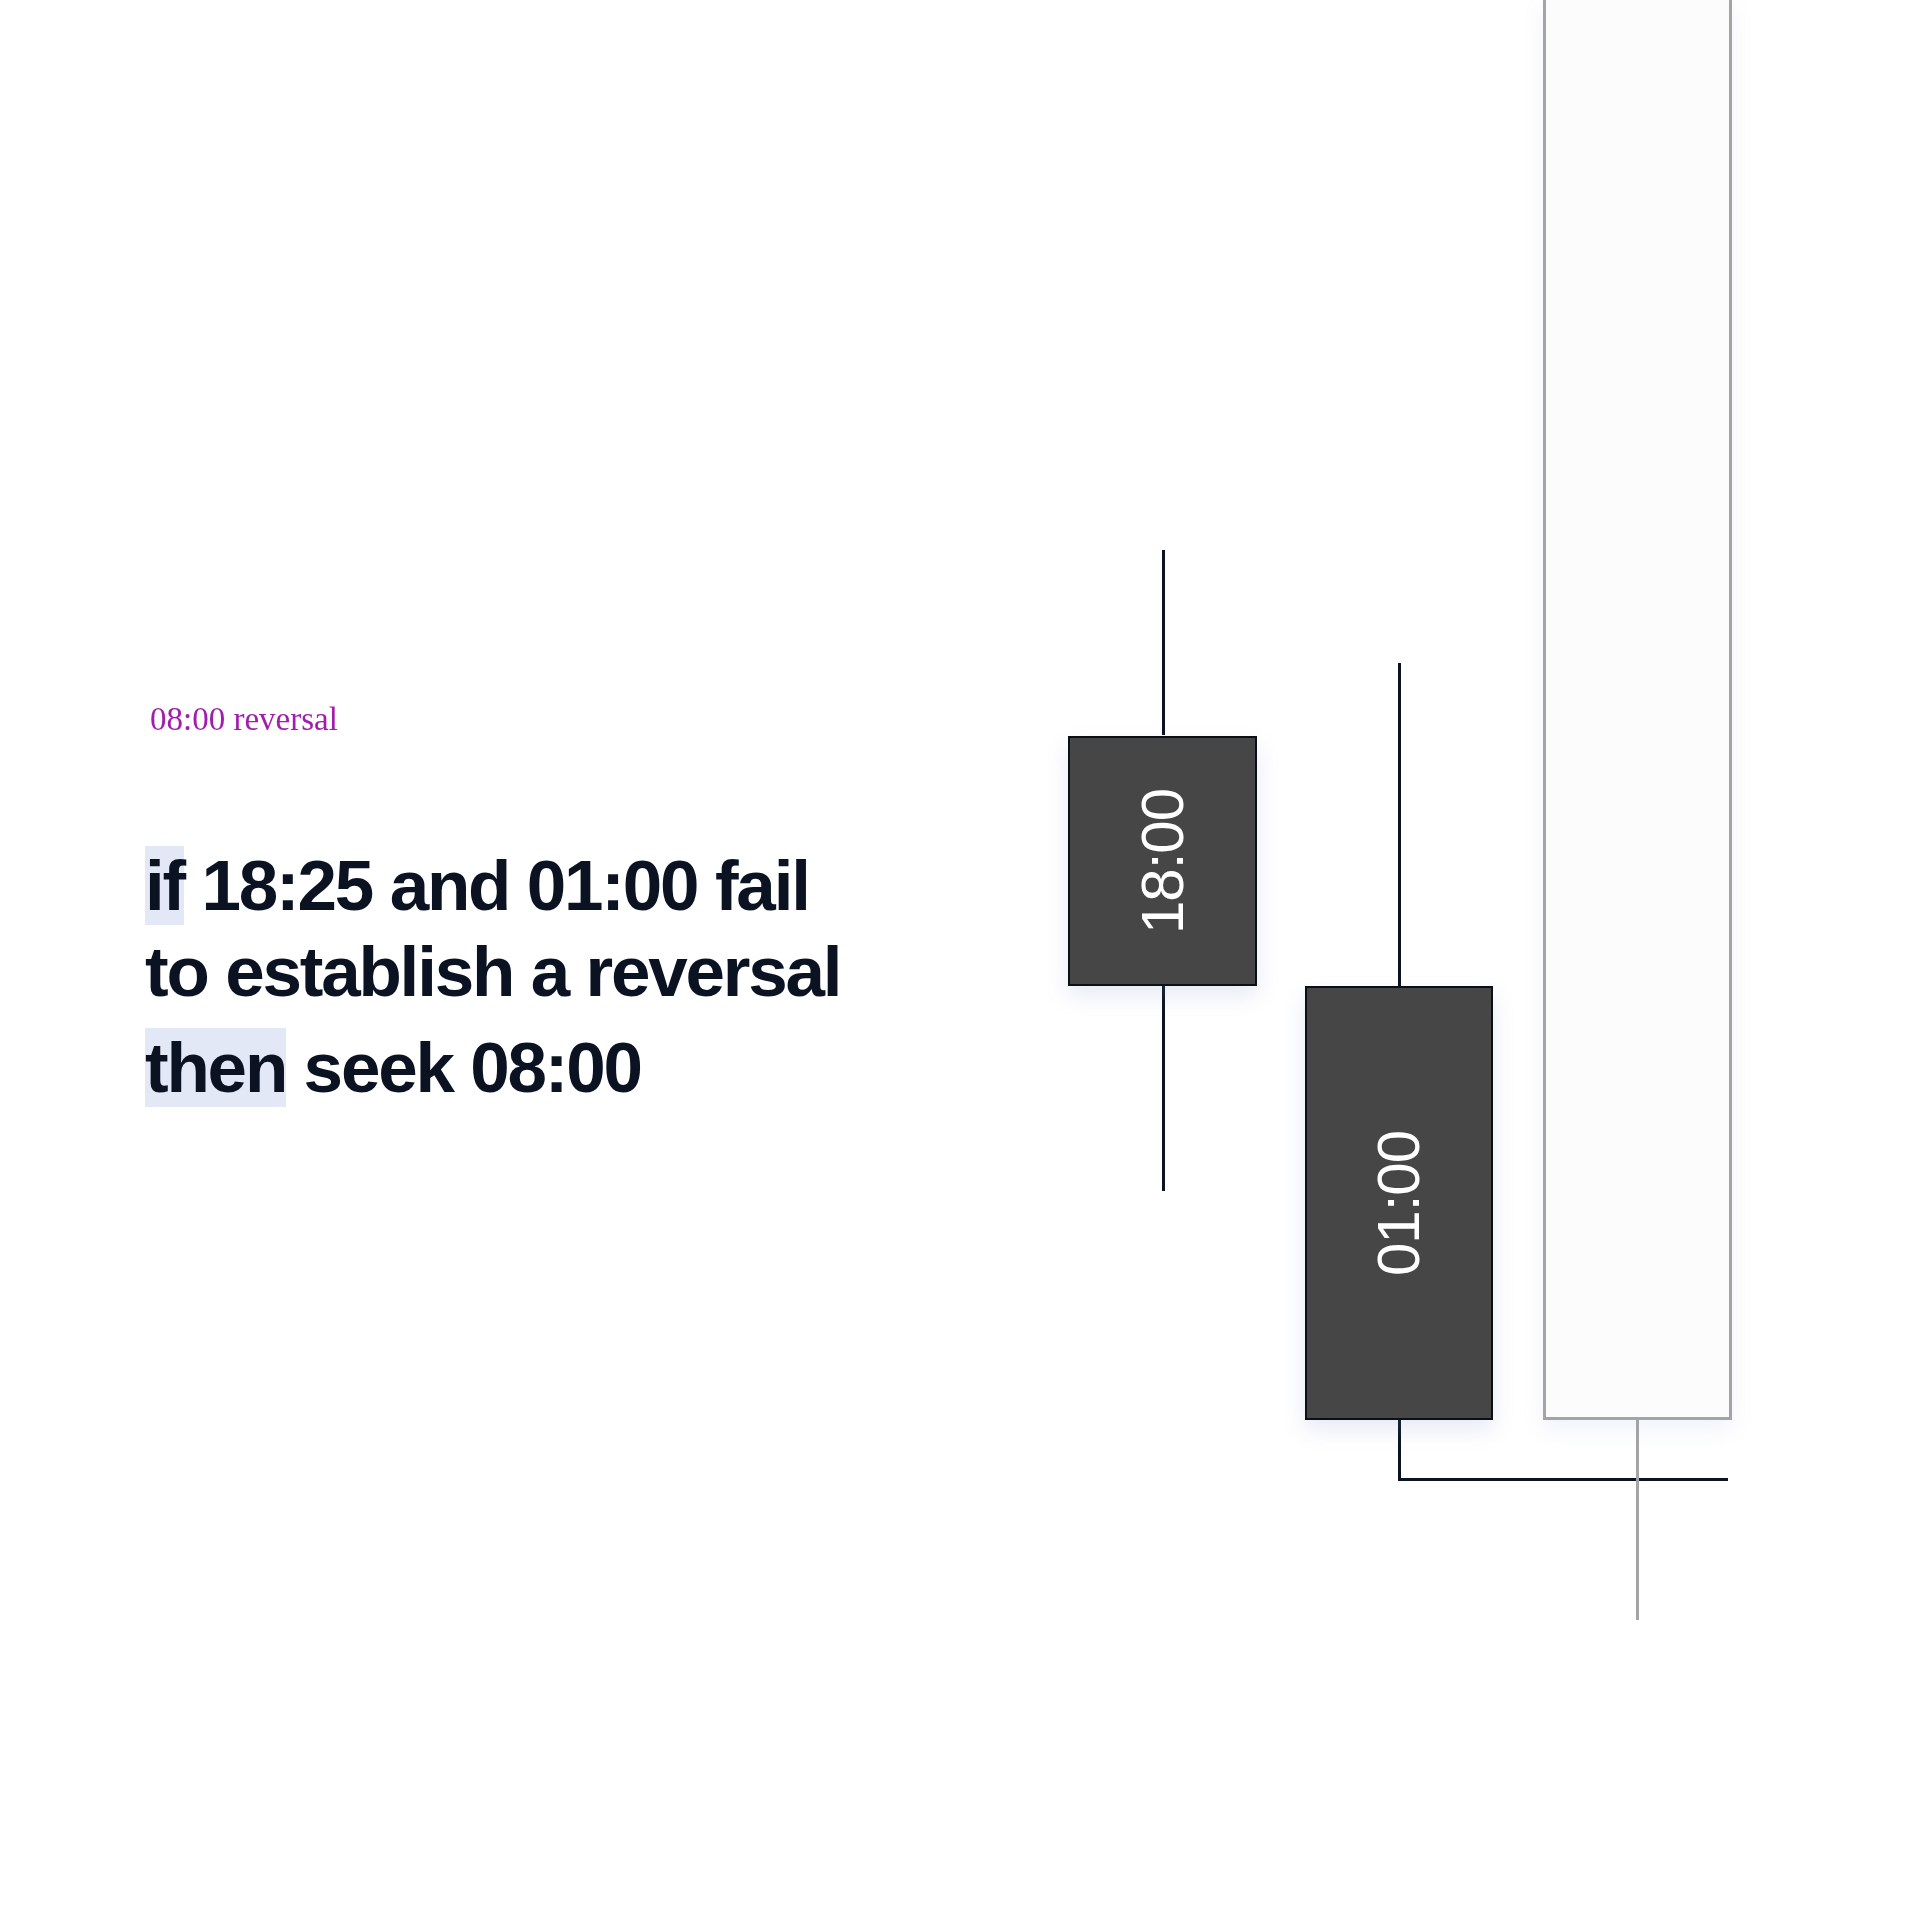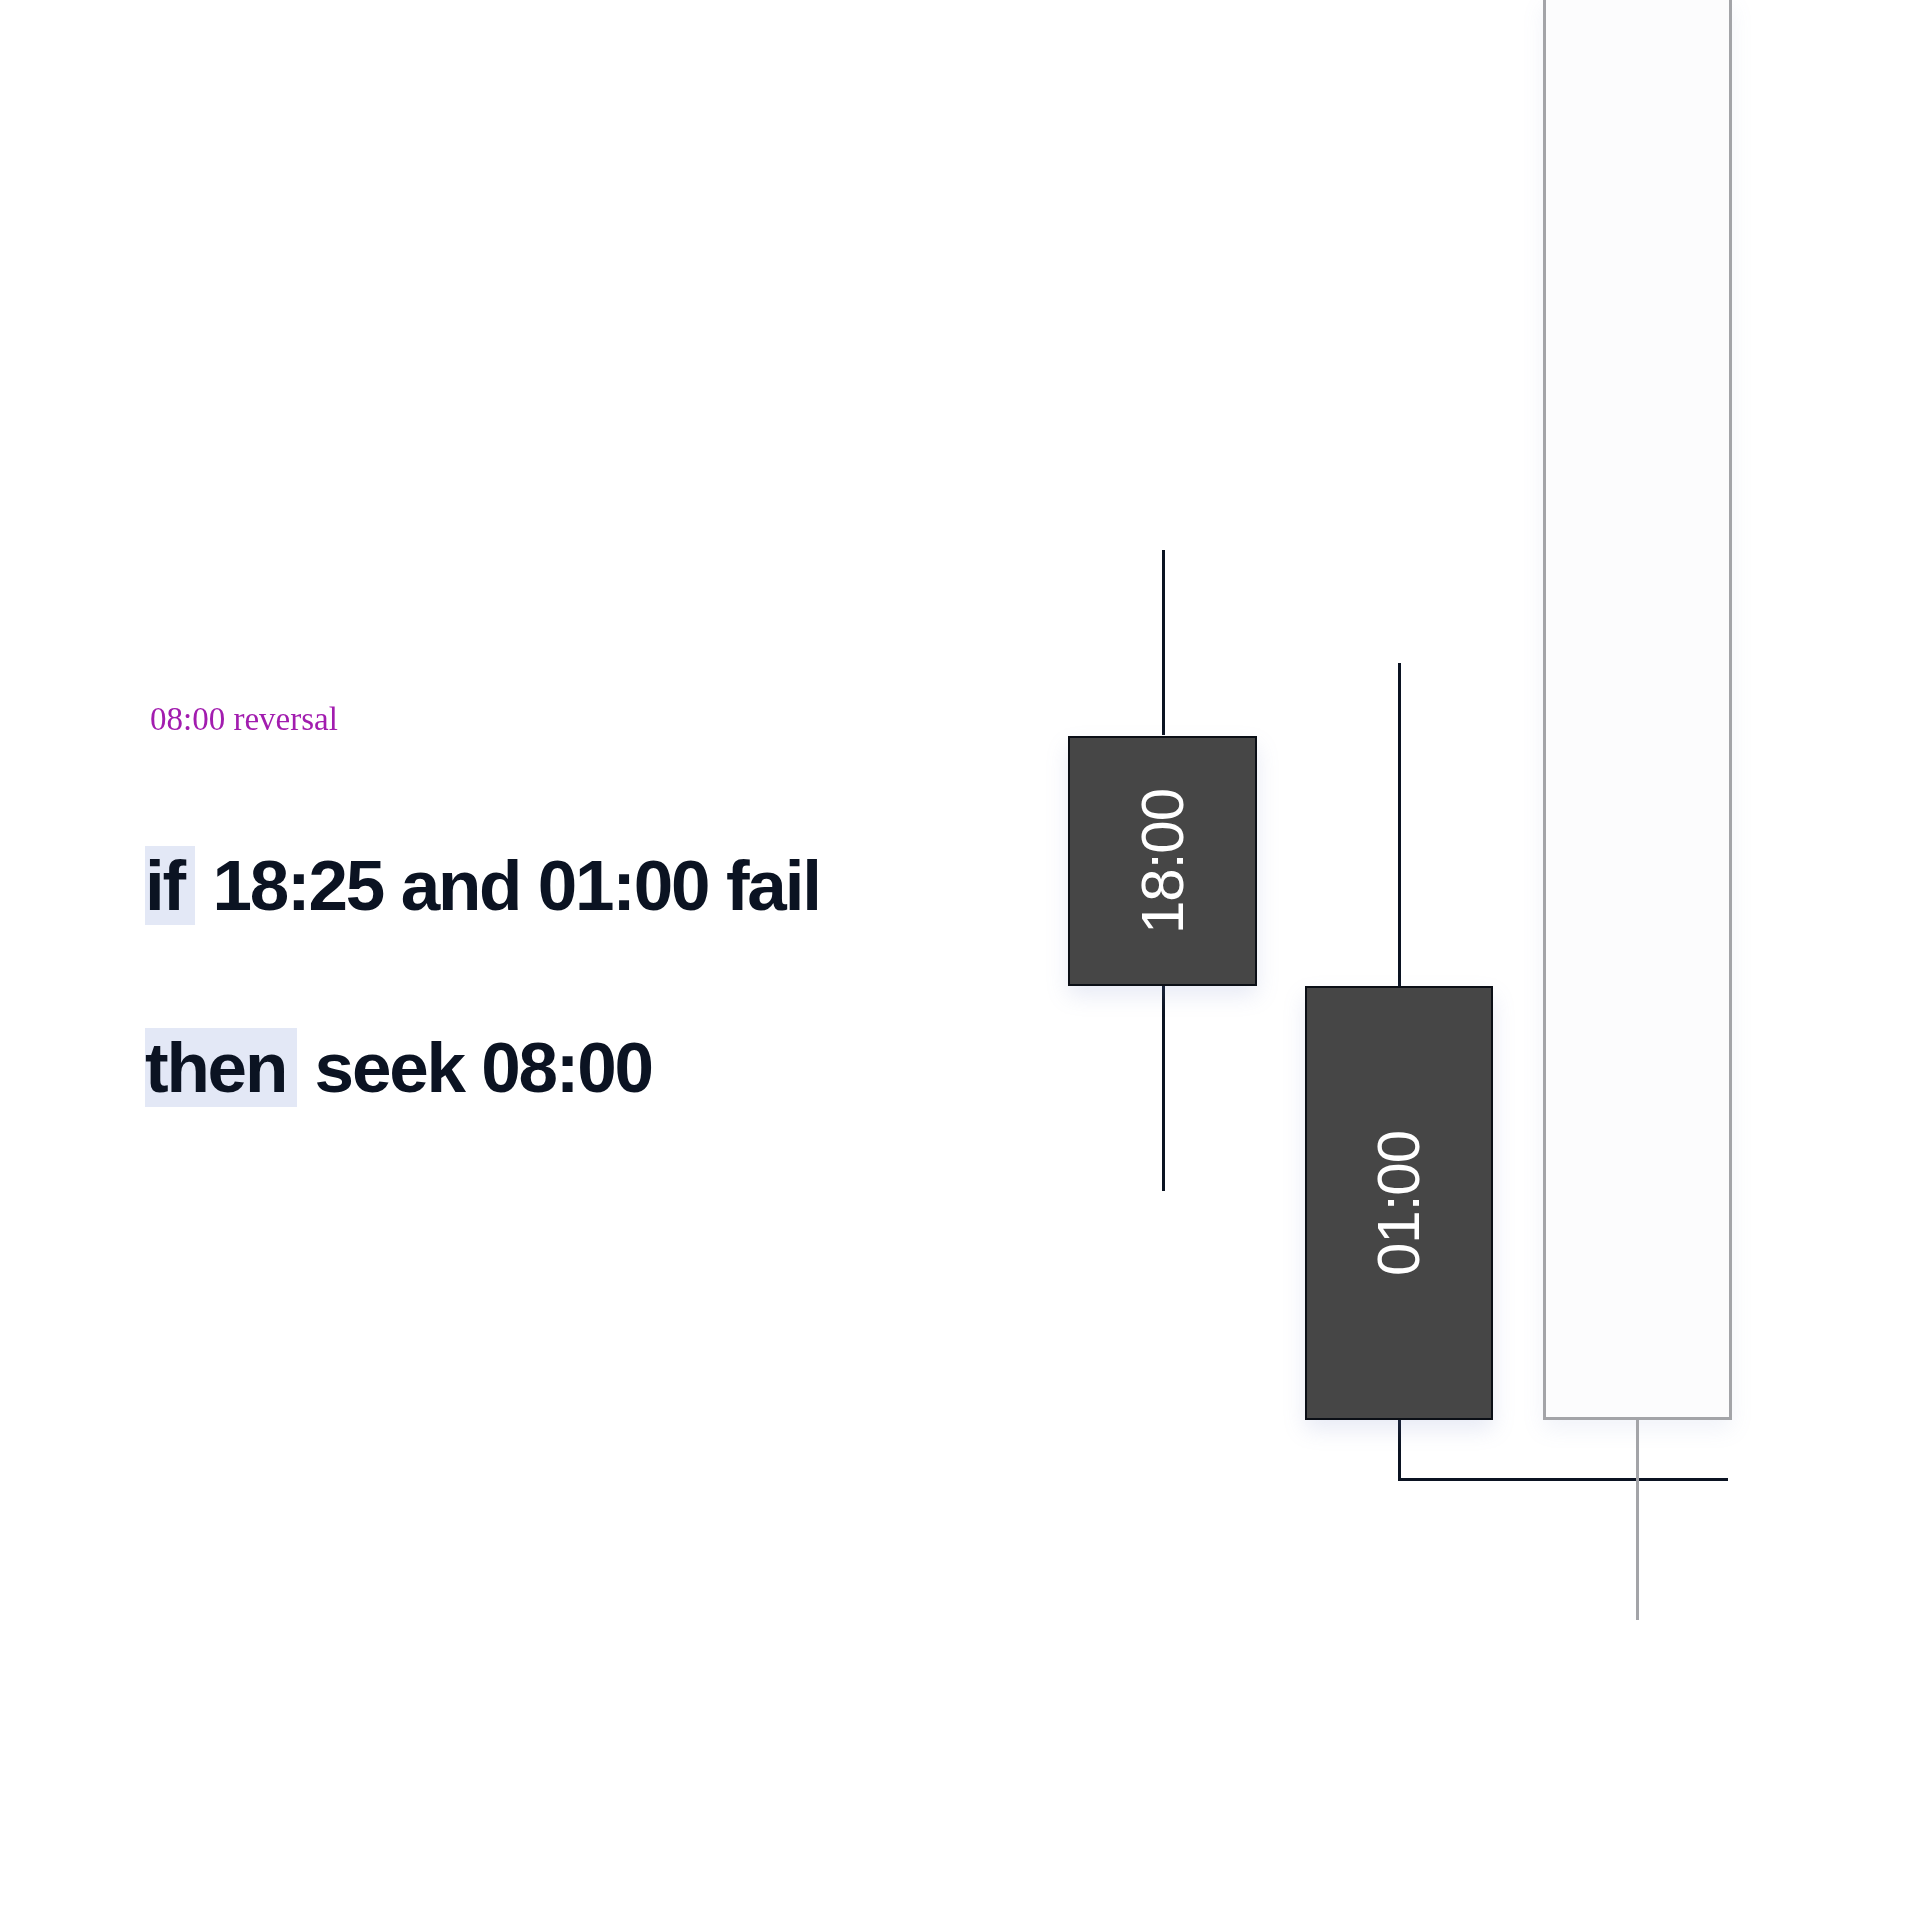--- a/index.html
+++ b/index.html
@@ -10,21 +10,21 @@
     font-family:Liberation Serif, serif;
     font-size:33px; line-height:48px; color:#a21caf; white-space:pre;
   }
   .para {
     left:145px;
     font-family:"Liberation Sans","DejaVu Sans",sans-serif;
     font-weight:700; font-size:71px; line-height:86px;
     letter-spacing:-2.2px; color:#0b1322; white-space:nowrap;
   }
   .para .line { display:block; height:86px; }
-  .hl { background:#e3e8f6; padding-right:11px; }
+  .hl { background:#e3e8f6; padding-right:0; }
   .p1 { top:843px; }
   .p2 { top:1025px; }
 
   .wick { position:absolute; width:2.9px; background:#0b1322; }
   .wick-grey { position:absolute; width:2.9px; background:#a3a4a8; }
   .hline { position:absolute; height:2.9px; background:#0b1322; }
   .candle {
     position:absolute; box-sizing:border-box;
     background:#464646; border:2.9px solid #0b0f16;
     box-shadow:0 9.7px 21px rgba(120,140,200,0.18);
@@ -41,20 +41,21 @@
     box-shadow:0 9.7px 21px rgba(120,140,200,0.10);
   }
 </style>
 </head>
 <body>
 
 <div class="abs mono-label">08:00 reversal</div>
 
 <div class="abs para p1">
   <span class="line"><span class="hl">if</span><span> 18:25 and 01:00 fail</span></span>
+  <span class="line">to establish a reversal</span>
 </div>
 
 <div class="abs para p2">
   <span class="line"><span class="hl">then</span><span> seek 08:00</span></span>
 </div>
 
 <div>
   <div class="wick" style="left:1162px; top:550px; height:185px;"></div>
   <div class="wick" style="left:1162px; top:986px; height:205px;"></div>
   <div class="candle" style="left:1068px; top:736px; width:189px; height:250px;">

